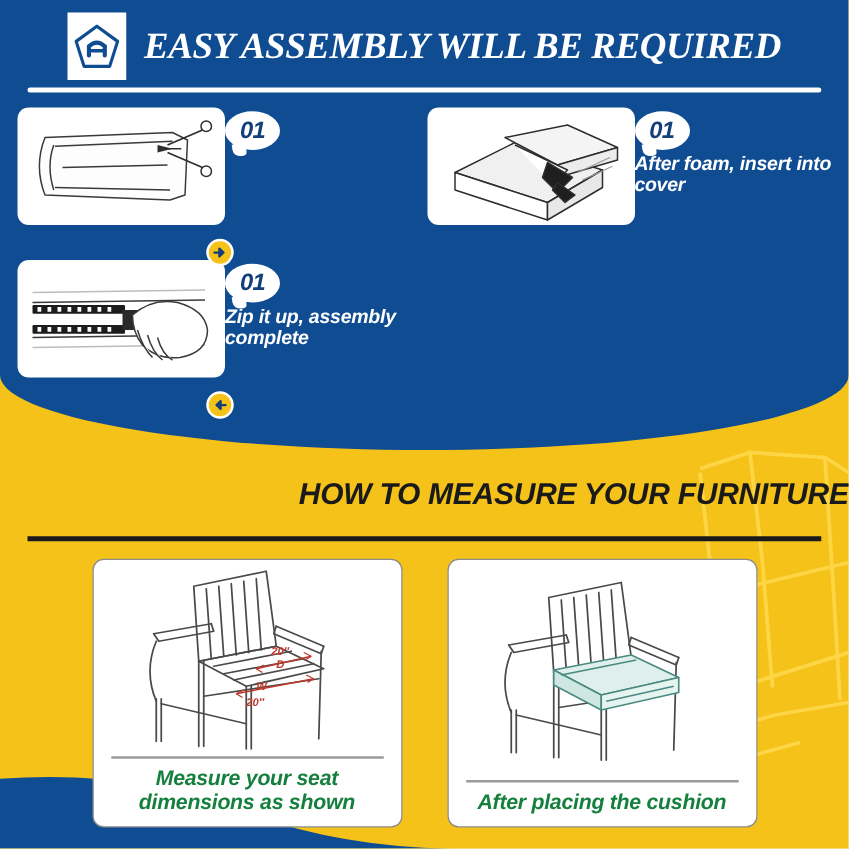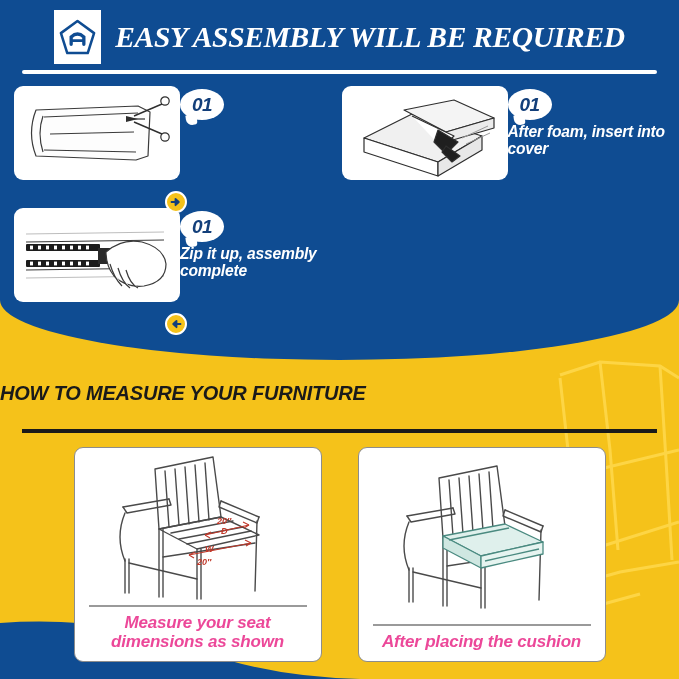--- a/index.html
+++ b/index.html
@@ -137,23 +137,23 @@
     line-height: 1.08;
     letter-spacing: -0.2px;
   }
 
   
   .yellow-deco { position: absolute; left: 0; top: 300px; width: 679px; height: 379px; z-index: 1; }
   .measure-title {
     position: absolute;
     left: 0; top: 382px;
     width: 679px;
-    text-align: left;
+    text-align: right;
     color: #1a1a1a;
-    font-size: 20px;
+    font-size: 24px;
     font-weight: bold;
     font-style: italic;
     letter-spacing: -0.2px;
     z-index: 3;
     white-space: nowrap;
   }
   .measure-rule {
     position: absolute;
     left: 22px; top: 429px;
     width: 635px; height: 4px;
@@ -184,21 +184,21 @@
     align-items: center;
     overflow: hidden;
   }
   .card-figure { flex: 1 1 auto; display: flex; align-items: center; justify-content: center; width: 100%; }
   .card-figure svg { display: block; }
   .card-divider { width: 218px; height: 1.5px; background: #9a9a9a; flex: 0 0 auto; }
   .card-caption {
     flex: 0 0 auto;
     padding: 6px 8px 10px;
     text-align: center;
-    color: #ec4899;
+    color: #15803d;
     font-size: 17px;
     font-weight: bold;
     font-style: italic;
     line-height: 1.12;
     letter-spacing: -0.2px;
   }
 </style>
 </head>
 <body>
 

